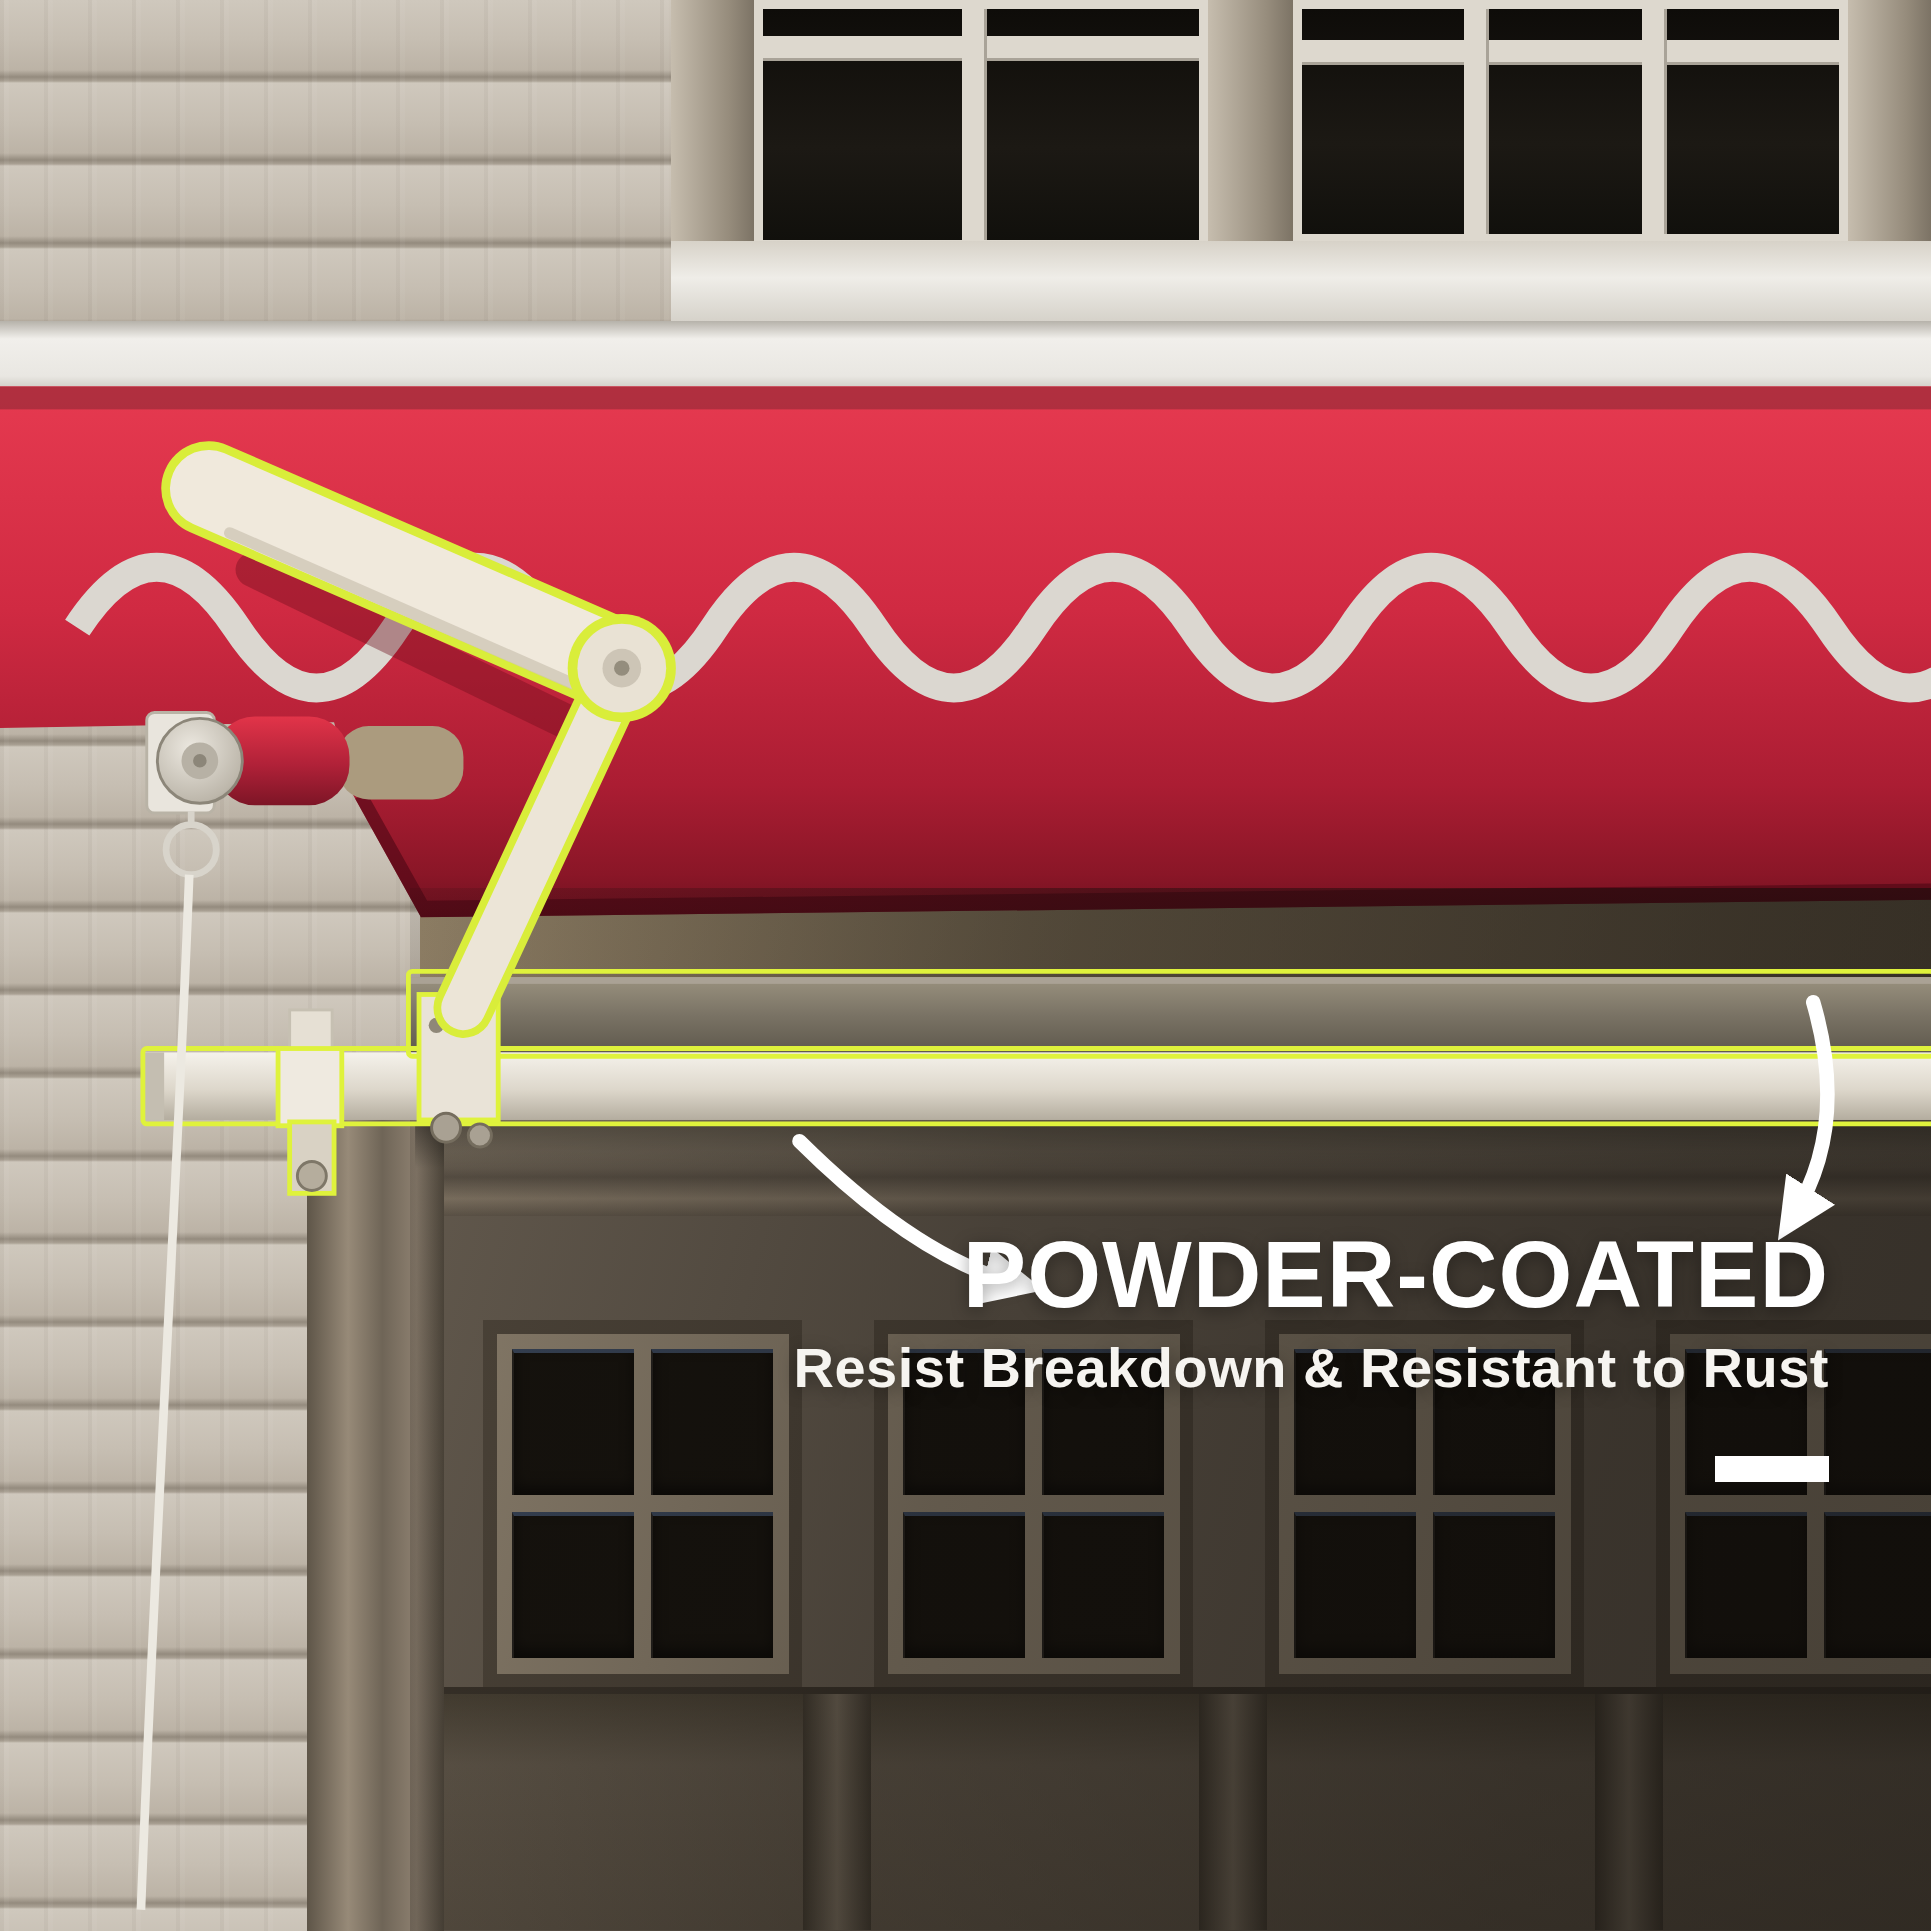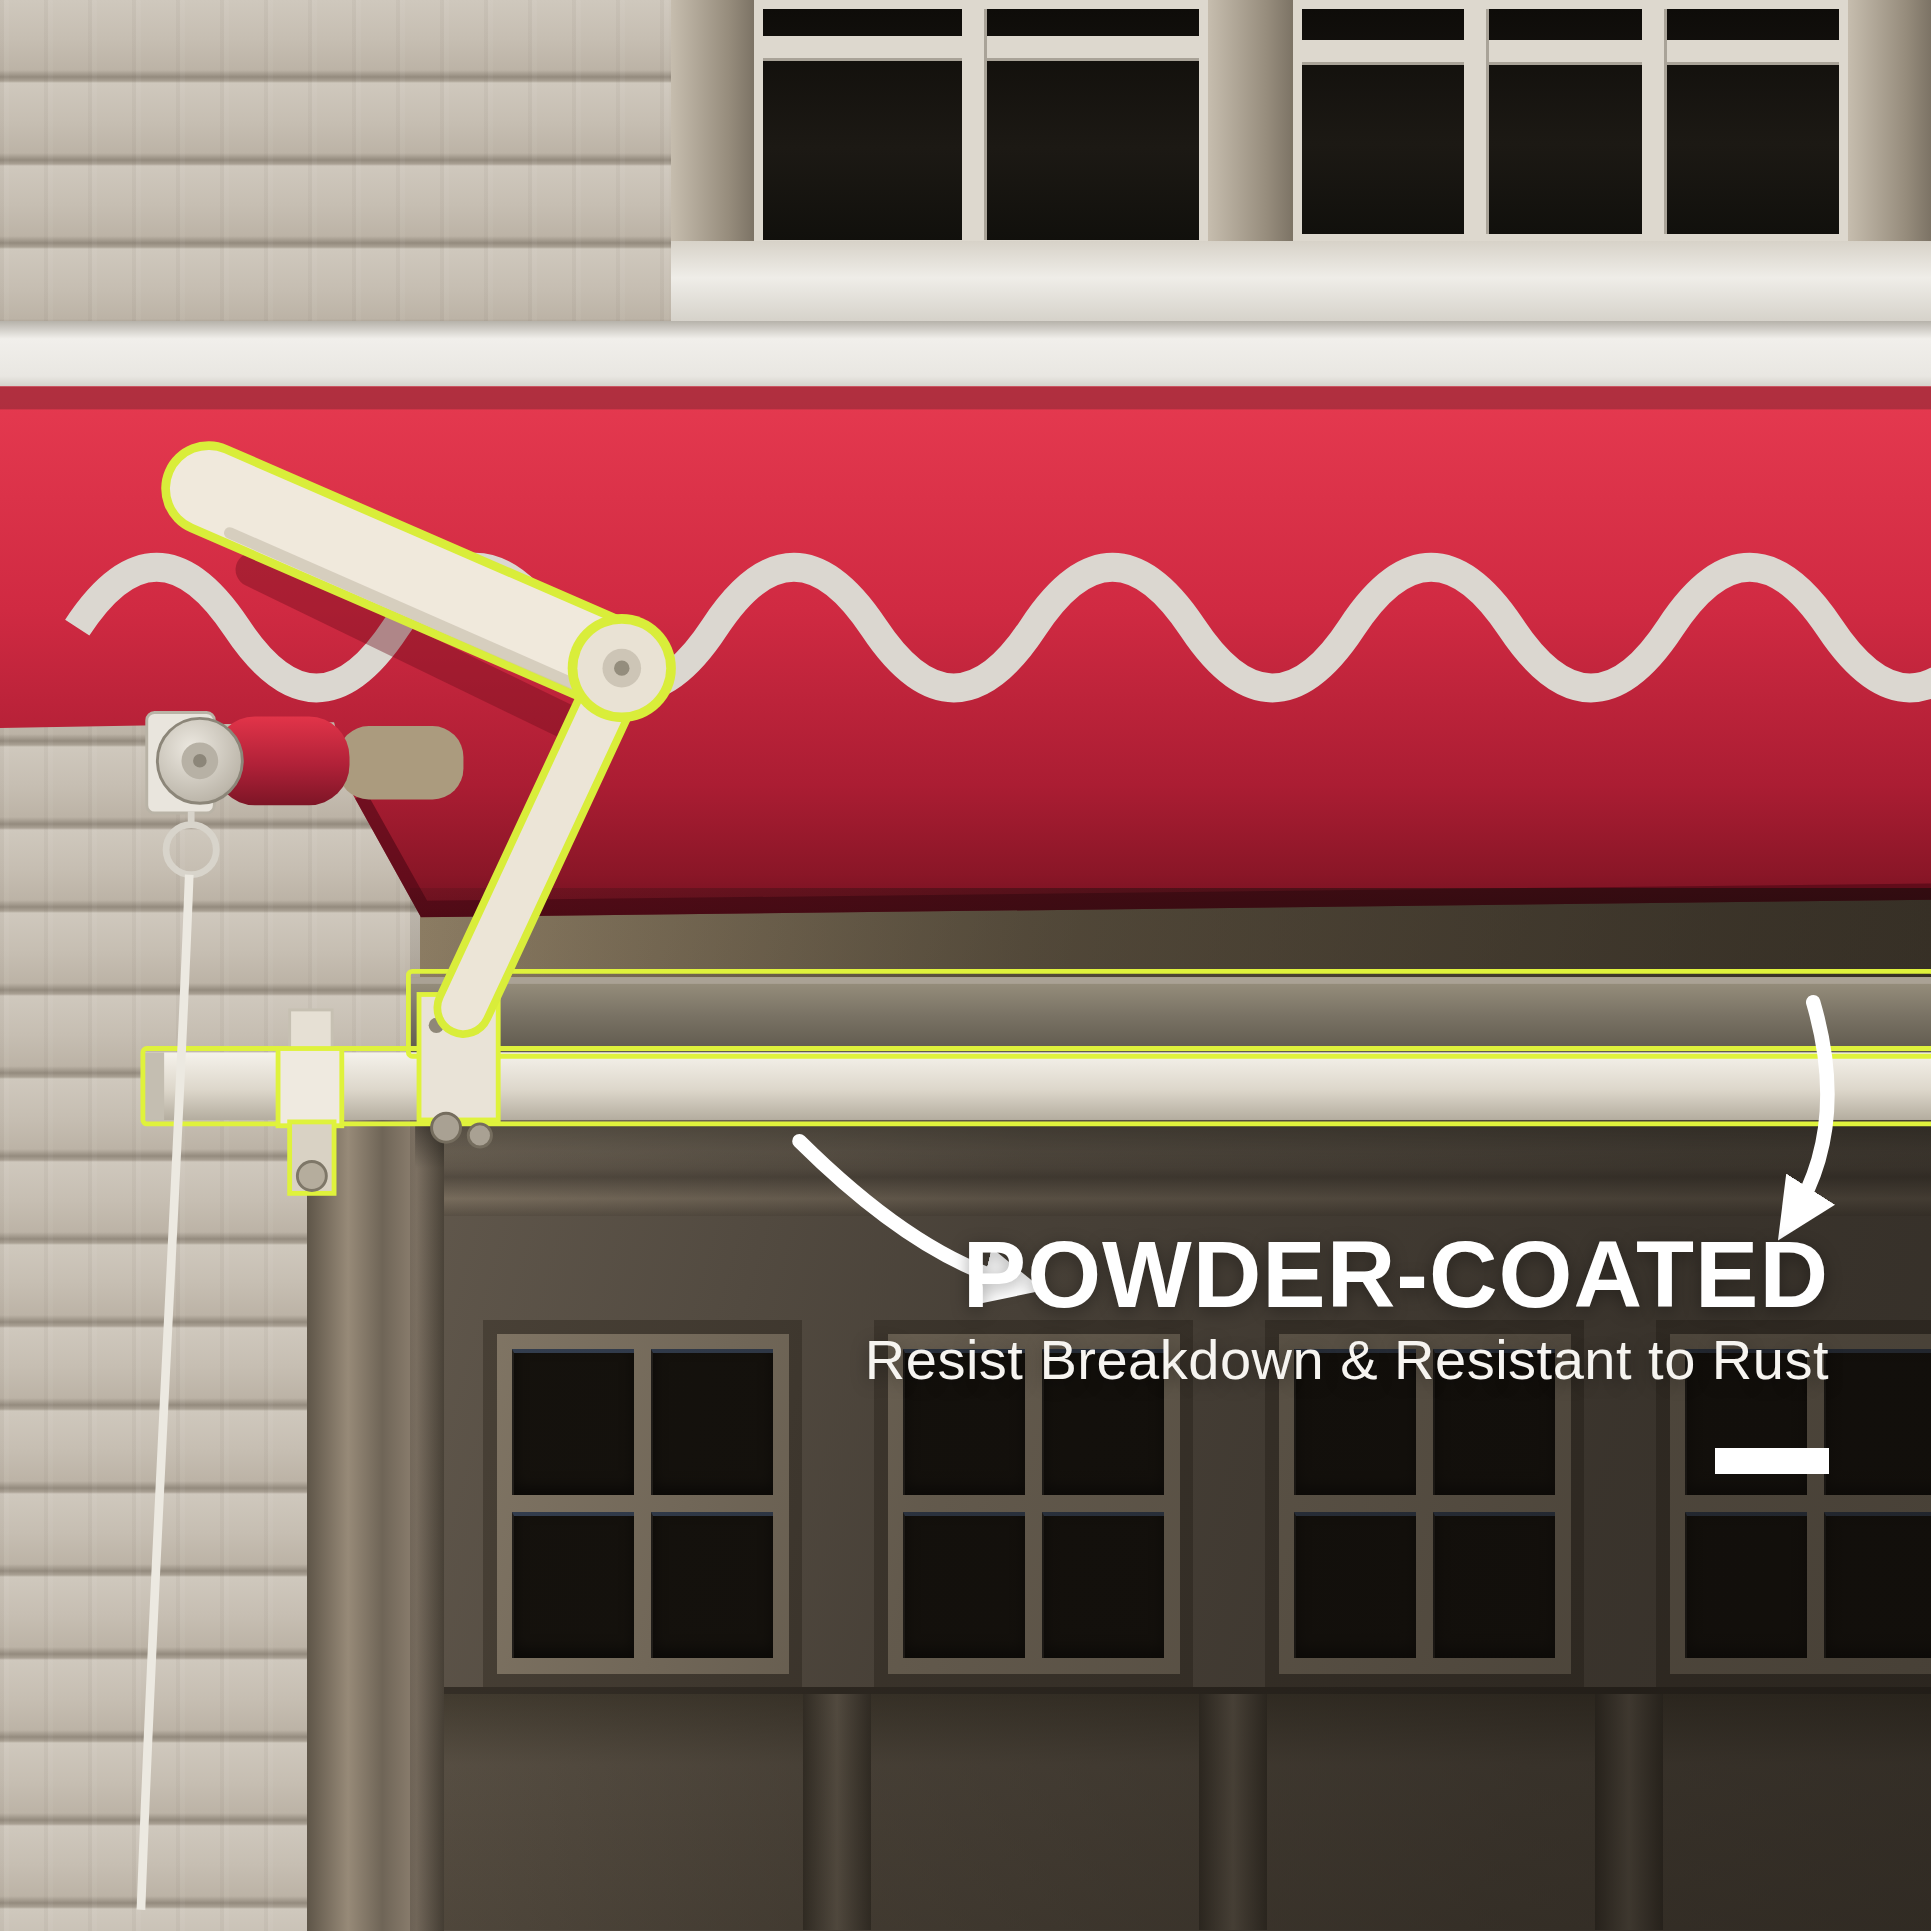--- a/index.html
+++ b/index.html
@@ -54,21 +54,21 @@
   .gstile{top:0;width:68px;height:100%;background:linear-gradient(90deg,#453e33,#7b7060 50%,#453e33);}
 
   
   .scrim{left:410px;top:888px;width:1521px;height:1043px;
     background:linear-gradient(105deg, rgba(15,12,9,0.10), rgba(15,12,9,0.40) 38%, rgba(15,12,9,0.55) 75%, rgba(15,12,9,0.60));}
 
   
   .text-block{right:102px;top:1222px;display:flex;flex-direction:column;align-items:flex-end;color:#fff;
     text-shadow:0 3.9px 17.4px rgba(0,0,0,0.35);}
   .headline{font-size:95px;font-weight:800;line-height:1.1;letter-spacing:1px;white-space:nowrap;}
-  .subheadline{font-size:56px;font-weight:400;letter-spacing:0.5px;margin-top:0;white-space:nowrap;color:#f6f4f0;}
+  .subheadline{font-size:56px;font-weight:700;letter-spacing:0.5px;margin-top:8px;white-space:nowrap;color:#f6f4f0;}
   .dash{margin-top:56px;width:114px;height:26px;background:#ffffff;}
 
   svg.layer{position:absolute;left:0;top:0;pointer-events:none;}
 </style>
 </head>
 <body>
 
 <div class="canvas">
 
   <div class="abs wood"></div>

